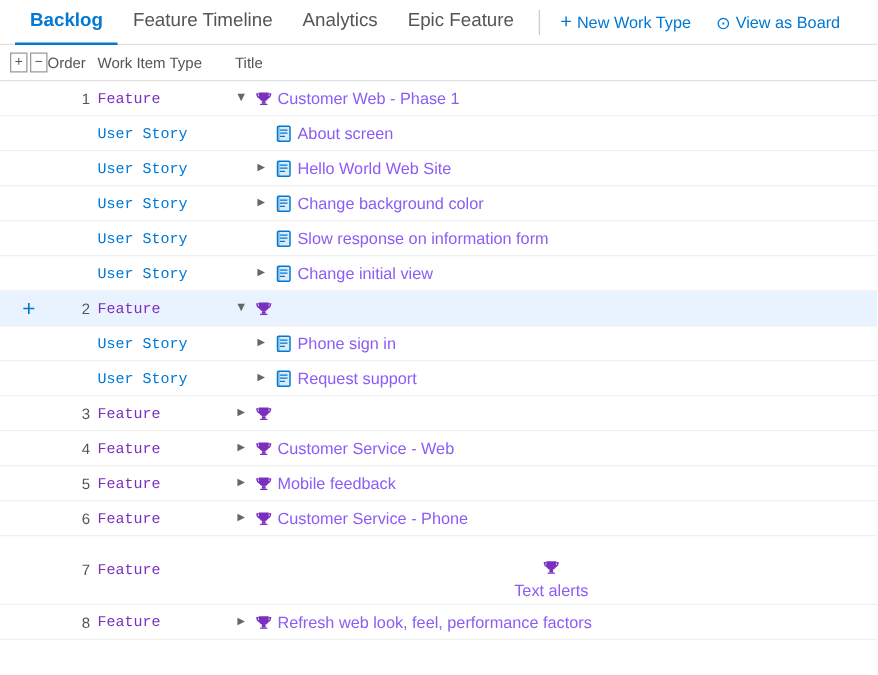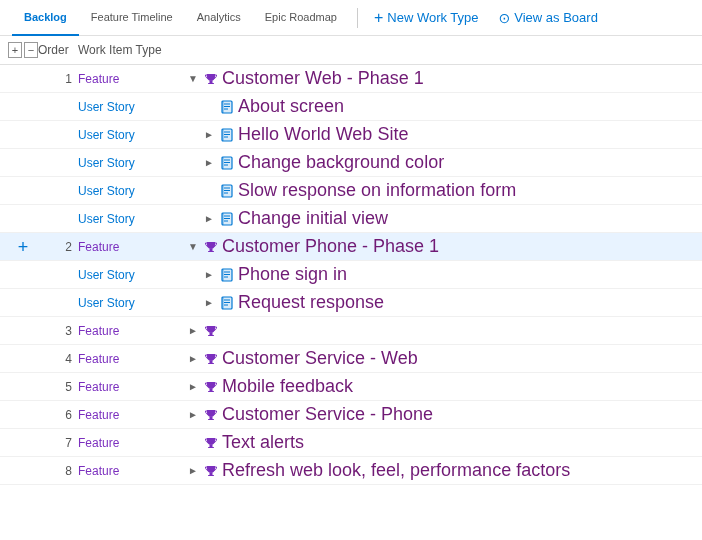--- a/index.html
+++ b/index.html
@@ -11,21 +11,21 @@
       align-items: center;
       padding: 0 12px;
       border-bottom: 1px solid #e0e0e0;
       height: 36px;
       gap: 0;
     }
     .nav-tab {
       padding: 8px 12px;
       cursor: pointer;
       color: #555;
-      font-size: 11px;
+      font-size: 15px;
       border-bottom: 2px solid transparent;
       height: 36px;
       display: flex;
       align-items: center;
       white-space: nowrap;
     }
     .nav-tab.active {
       color: #0078d4;
       border-bottom: 2px solid #0078d4;
       font-weight: 600;
@@ -78,72 +78,73 @@
       padding: 3px 8px;
       align-items: center;
       min-height: 28px;
       border-bottom: 1px solid #f0f0f0;
     }
     .row.highlighted { background: #e8f3ff; }
 
     .row-num { color: #555; font-size: 12px; text-align: right; padding-right: 6px; }
     .row-add { color: #0078d4; font-size: 16px; cursor: pointer; }
 
-    .work-item-type { color: #0078d4; font-size: 12px; }
+    .work-item-type { color: #0078d4; font-size: 12px; font-family: Liberation Mono, monospace; }
     .work-item-type.feature { color: #7b2fbe; }
 
     .title-cell {
       display: flex;
       align-items: center;
       gap: 4px;
       color: #333;
       font-size: 13px;
     }
-    .title-cell a { color: #701a75; text-decoration: none; font-size: 18px; }
+    .title-cell a { color: #8b5cf6; text-decoration: none; font-size: 13px; }
 
     .chevron {
       color: #666;
       font-size: 10px;
       cursor: pointer;
       width: 12px;
       display: inline-block;
     }
 
     
     .trophy-icon { display: inline-block; width: 14px; height: 14px; vertical-align: middle; }
     .book-icon { display: inline-block; width: 14px; height: 14px; vertical-align: middle; }
   </style>
 </head>
 <body>
 
 <div class="top-nav">
   <div class="nav-tab active">Backlog</div>
   <div class="nav-tab">Feature Timeline</div>
   <div class="nav-tab">Analytics</div>
-  <div class="nav-tab">Epic Roadmap</div>
+  <div class="nav-tab">Epic Feature</div>
   <div class="nav-divider"></div>
   <div class="nav-action">
     <span class="plus-icon">+</span>
     <span>New Work Type</span>
   </div>
   <div class="nav-action" style="margin-left:4px;">
     <span class="circle-icon">⊙</span>
     <span>View as Board</span>
   </div>
 </div>
 
 <div class="table-container">
 
   <div class="table-header">
     <div class="header-controls">
       <div class="expand-btn">+</div>
       <div class="expand-btn">−</div>
     </div>
     <div class="col-header">Order</div>
     <div class="col-header">Work Item Type</div>
+    <div class="col-header">Title</div>
   </div>
 
   <div id="table-body">
       <div class="row">
     <div style="display:flex;align-items:center;justify-content:center;">
           <span></span>
         </div>
     <div class="row-num">1</div>
     <div class="work-item-type feature">Feature</div>
     <div class="title-cell" style="padding-left:0px;">
@@ -261,21 +262,20 @@
     <div class="work-item-type feature">Feature</div>
     <div class="title-cell" style="padding-left:0px;">
       <span class="chevron">▼</span>
       <svg class="trophy-icon" viewBox="0 0 14 14" fill="none" xmlns="http://www.w3.org/2000/svg">
     <path d="M7 9c-2.2 0-4-1.8-4-4V2h8v3c0 2.2-1.8 4-4 4z" fill="#7b2fbe"></path>
     <path d="M3 3H1.5C1.5 5 2.5 6 4 6.5" stroke="#7b2fbe" stroke-width="1" fill="none"></path>
     <path d="M11 3h1.5C12.5 5 11.5 6 10 6.5" stroke="#7b2fbe" stroke-width="1" fill="none"></path>
     <rect x="5.5" y="9" width="3" height="2" fill="#7b2fbe"></rect>
     <rect x="4" y="11" width="6" height="1" rx="0.5" fill="#7b2fbe"></rect>
   </svg>
-      <a href="#">Customer Phone - Phase 1</a>
     </div>
   </div>
       <div class="row">
     <div style="display:flex;align-items:center;justify-content:center;">
           <span></span>
         </div>
     <div class="row-num"></div>
     <div class="work-item-type ">User Story</div>
     <div class="title-cell" style="padding-left:16px;">
       <span class="chevron">►</span>
@@ -299,21 +299,21 @@
     <div class="title-cell" style="padding-left:16px;">
       <span class="chevron">►</span>
       <svg class="book-icon" viewBox="0 0 14 14" fill="none" xmlns="http://www.w3.org/2000/svg">
     <rect x="2" y="1" width="10" height="12" rx="1" fill="#0078d4" opacity="0.15"></rect>
     <rect x="2" y="1" width="10" height="12" rx="1" stroke="#0078d4" stroke-width="1.2" fill="none"></rect>
     <line x1="4" y1="4" x2="10" y2="4" stroke="#0078d4" stroke-width="1"></line>
     <line x1="4" y1="6.5" x2="10" y2="6.5" stroke="#0078d4" stroke-width="1"></line>
     <line x1="4" y1="9" x2="8" y2="9" stroke="#0078d4" stroke-width="1"></line>
     <rect x="2" y="1" width="2" height="12" rx="0.5" fill="#0078d4" opacity="0.3"></rect>
   </svg>
-      <a href="#">Request response</a>
+      <a href="#">Request support</a>
     </div>
   </div>
       <div class="row">
     <div style="display:flex;align-items:center;justify-content:center;">
           <span></span>
         </div>
     <div class="row-num">3</div>
     <div class="work-item-type feature">Feature</div>
     <div class="title-cell" style="padding-left:0px;">
       <span class="chevron">►</span>
@@ -379,21 +379,21 @@
   </svg>
       <a href="#">Customer Service - Phone</a>
     </div>
   </div>
       <div class="row">
     <div style="display:flex;align-items:center;justify-content:center;">
           <span></span>
         </div>
     <div class="row-num">7</div>
     <div class="work-item-type feature">Feature</div>
-    <div class="title-cell" style="padding-left:0px;">
+    <div class="title-cell" style="padding-left:0px;flex-direction:column;">
       <span class="chevron">&nbsp;</span>
       <svg class="trophy-icon" viewBox="0 0 14 14" fill="none" xmlns="http://www.w3.org/2000/svg">
     <path d="M7 9c-2.2 0-4-1.8-4-4V2h8v3c0 2.2-1.8 4-4 4z" fill="#7b2fbe"></path>
     <path d="M3 3H1.5C1.5 5 2.5 6 4 6.5" stroke="#7b2fbe" stroke-width="1" fill="none"></path>
     <path d="M11 3h1.5C12.5 5 11.5 6 10 6.5" stroke="#7b2fbe" stroke-width="1" fill="none"></path>
     <rect x="5.5" y="9" width="3" height="2" fill="#7b2fbe"></rect>
     <rect x="4" y="11" width="6" height="1" rx="0.5" fill="#7b2fbe"></rect>
   </svg>
       <a href="#">Text alerts</a>
     </div>

